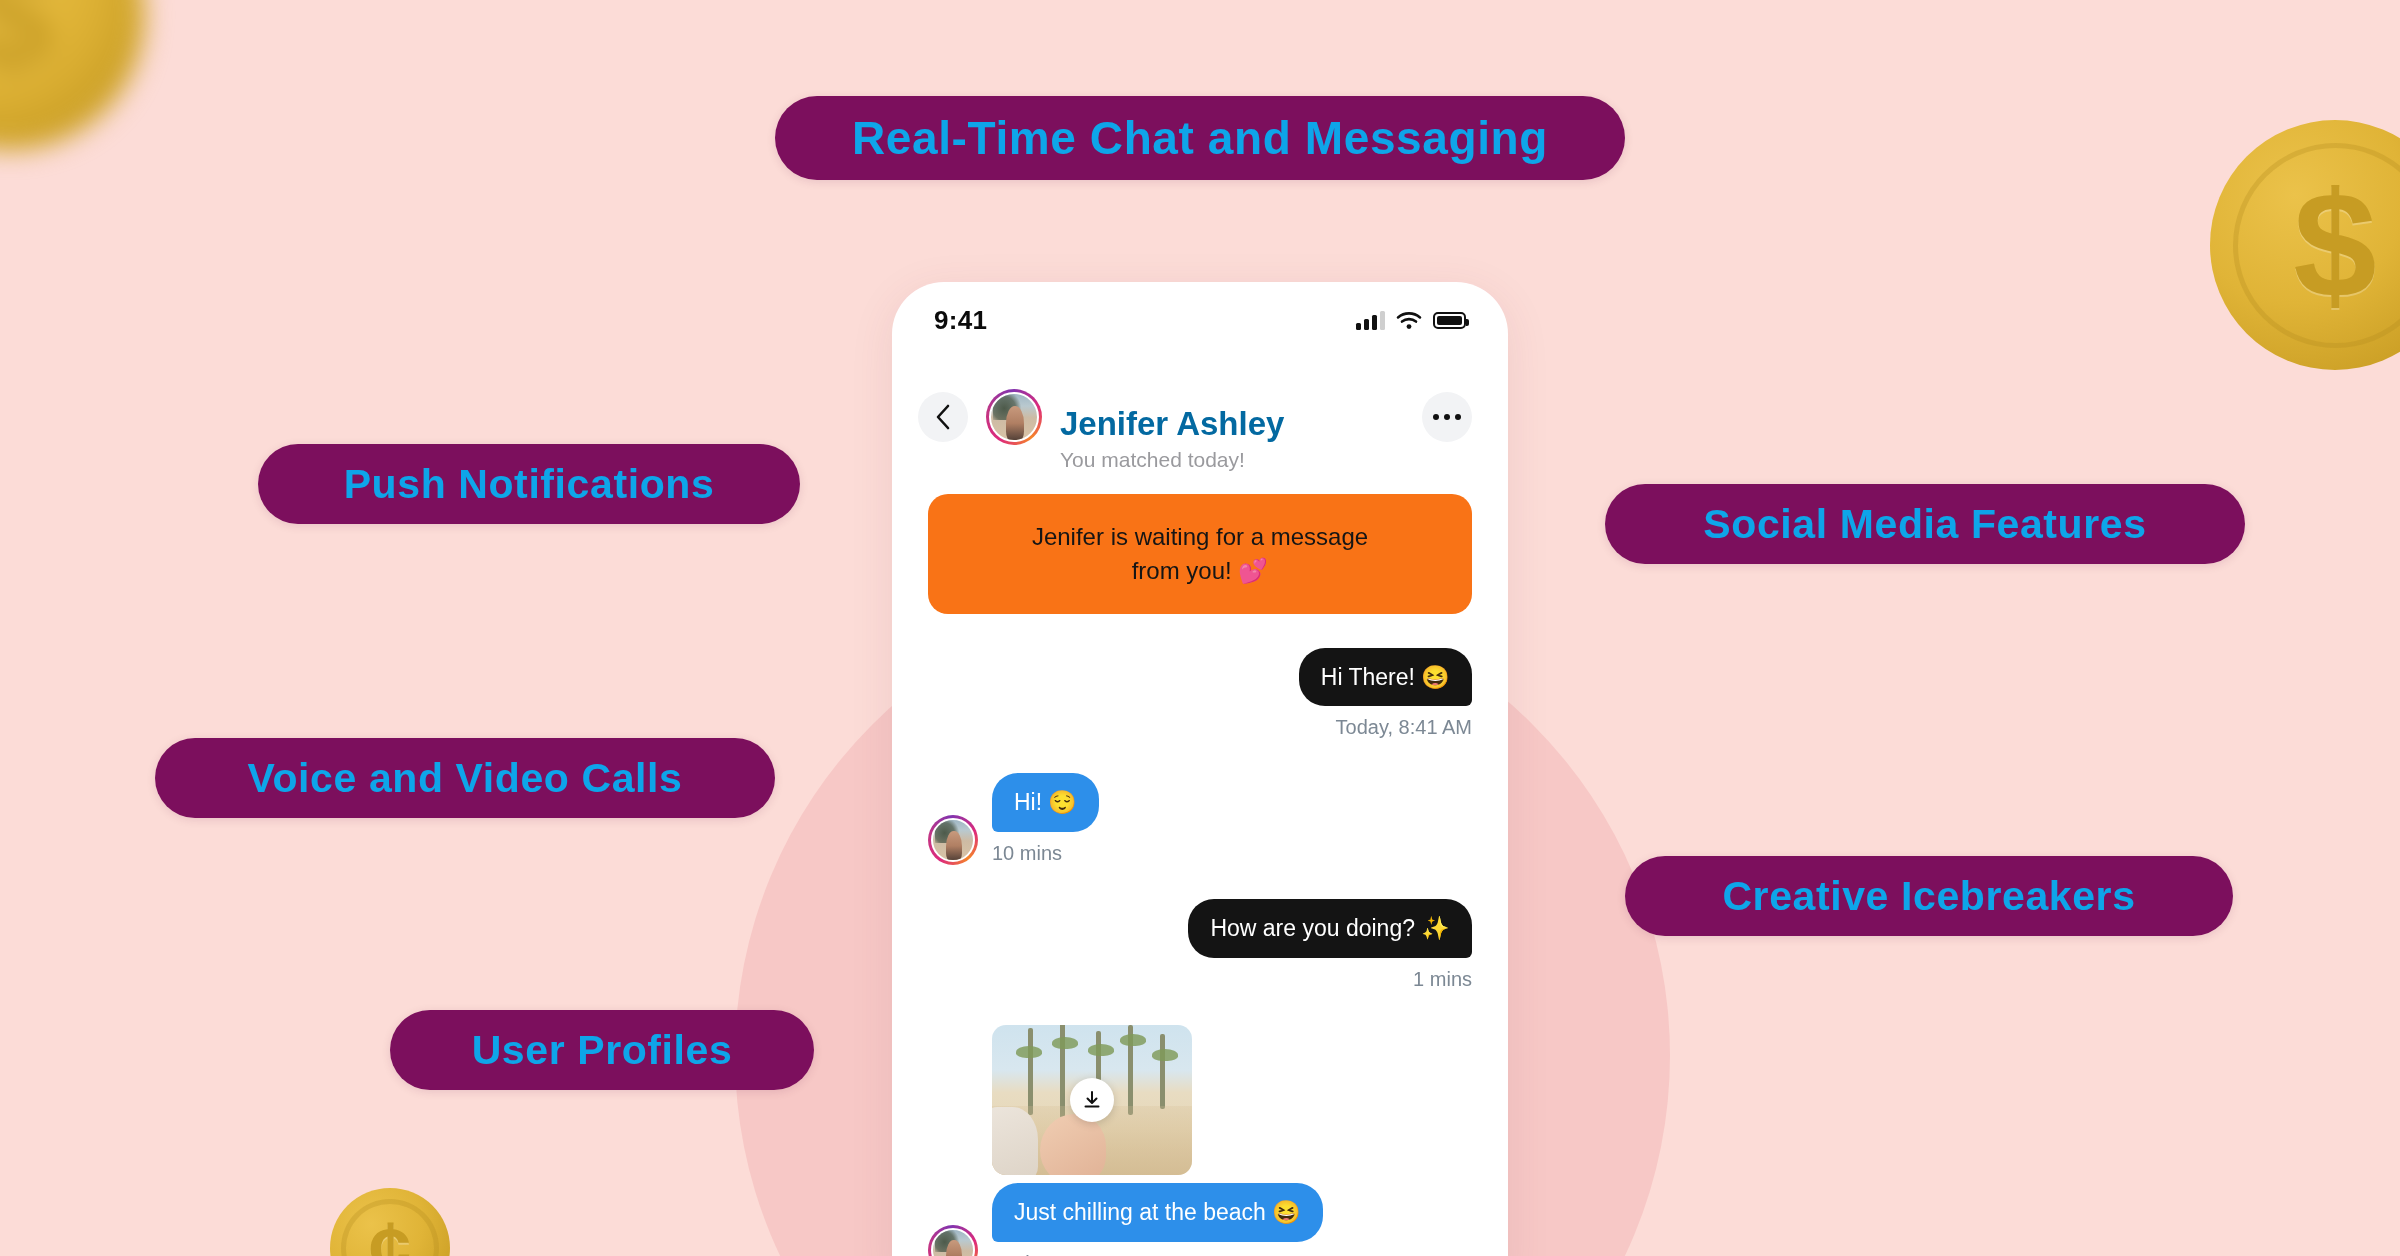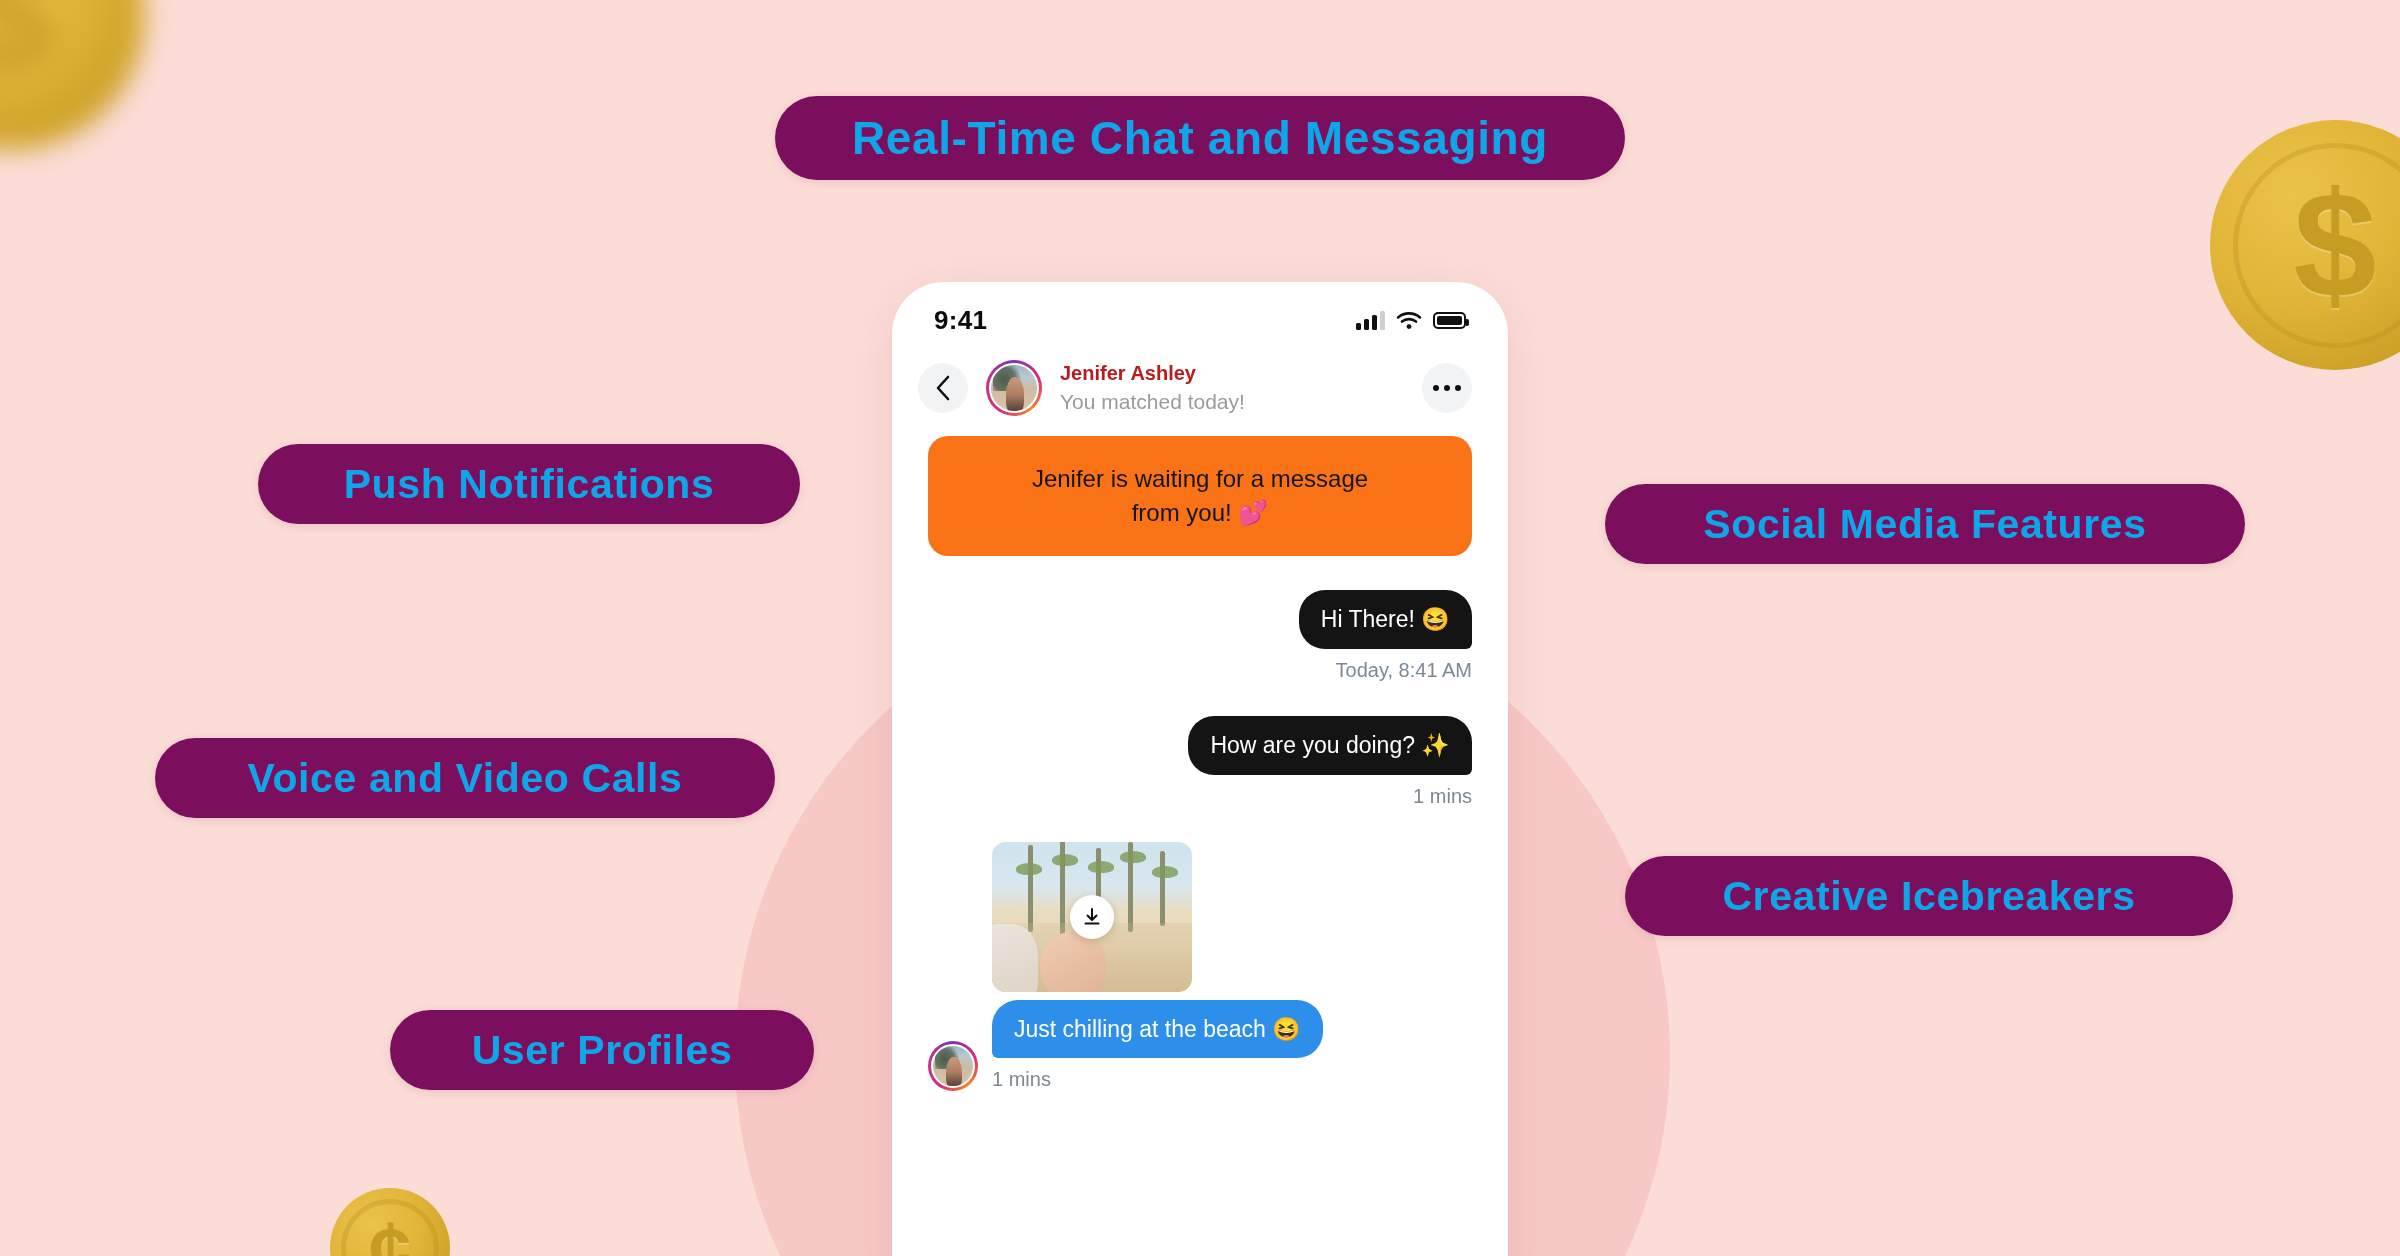--- a/index.html
+++ b/index.html
@@ -156,21 +156,21 @@
     background:radial-gradient(ellipse at 40% 60%, #4d5a4a 0%, rgba(77,90,74,.75) 48%, rgba(77,90,74,0) 72%);
   }
   .avatar-img::after{
     content:""; position:absolute; left:32%; top:26%;
     width:40%; height:78%;
     border-radius:48% 48% 30% 30%;
     background:linear-gradient(180deg,#c89a7d 0%, #b07f63 48%, #4a3a33 100%);
   }
   .avatar-sm { width:50px; height:50px; }
 
-  .peer-name { font-size:20px; font-weight:bold; color:#b91c1c; line-height:1.22; }
+  .peer-name { font-size:33px; font-weight:bold; color:#0369a1; line-height:1.22;margin-top:44px; }
   .peer-sub  { font-size:21px; color:#9A9A9E; line-height:1.3; margin-top:2px; }
 
   
   .messages { padding:0 36px; }
 
   .sys-banner {
     background:#f97316;
     border-radius:20px;
     padding:26px 24px;
     text-align:center;
@@ -337,20 +337,31 @@
       <div>from you! 💕</div>
     </div>
 
     <div class="row out">
       <div>
         <div class="bubble out">Hi There! 😆</div>
         <div class="meta out">Today, 8:41 AM</div>
       </div>
     </div>
 
+    <div class="row in">
+      <div class="in-group">
+        <div class="avatar-ring avatar-sm">
+          <div class="avatar-img"></div>
+        </div>
+        <div class="in-stack">
+          <div class="bubble in">Hi! 😌</div>
+          <div class="meta">10 mins</div>
+        </div>
+      </div>
+    </div>
 
     <div class="row out">
       <div>
         <div class="bubble out">How are you doing? ✨</div>
         <div class="meta out">1 mins</div>
       </div>
     </div>
 
     <div class="row in">
       <div class="in-group">

